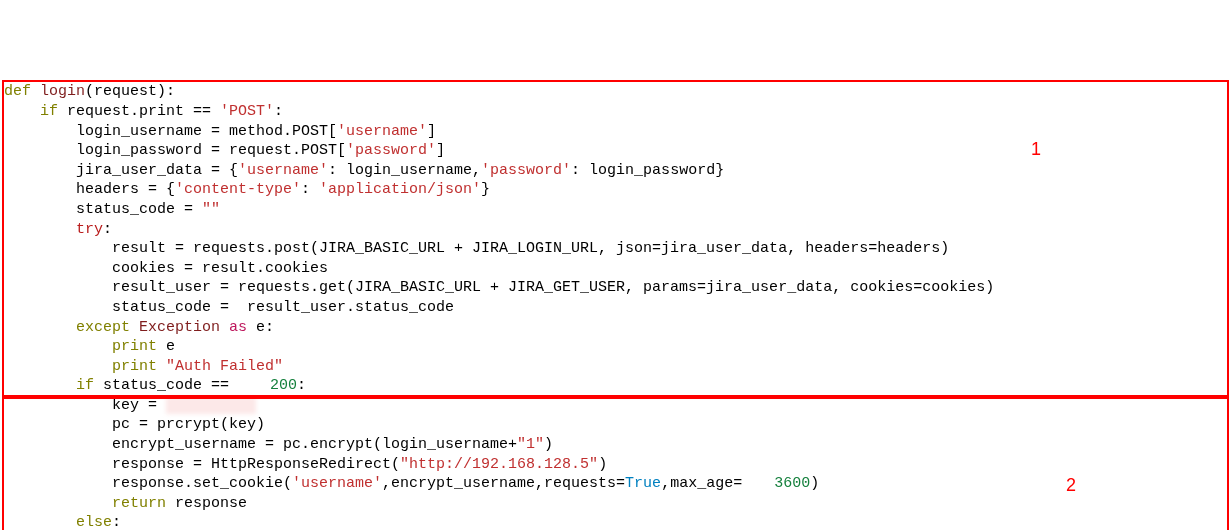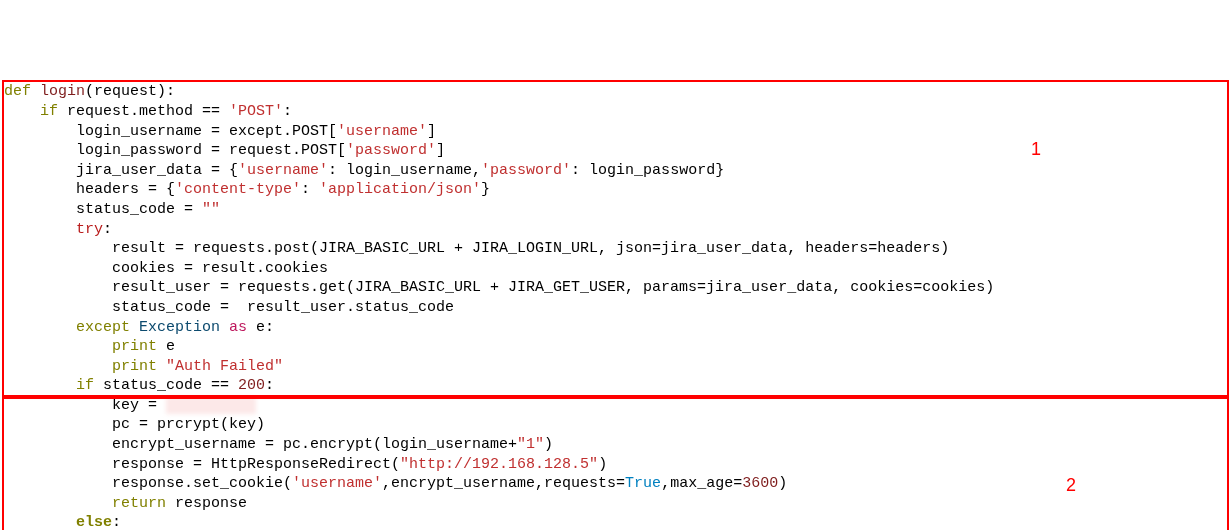--- a/index.html
+++ b/index.html
@@ -22,27 +22,27 @@
     position: absolute;
     top: 4px;
     left: 4px;
   }
   .kw-def { color: #808000; }
   .kw-if { color: #808000; }
   .kw-try { color: #b91c1c; }
   .kw-except { color: #808000; margin-top: 12px; }
   .kw-as { color: #be185d; }
   .kw-return { color: #808000; }
-  .kw-else { color: #808000; font-weight: bold; }
+  .kw-else { color: #808000; }
   .kw-print { color: #808000; }
   .fn-name { color: #7f1d1d; }
   .string { color: #c03030; }
-  .builtin { color: #0c4a6e; margin-top: 36px; }
+  .builtin { color: #7f1d1d; margin-top: 36px; }
   .bool { color: #0080c0; }
-  .num { color: #7f1d1d; }
+  .num { color: #15803d; margin-left: 32px; }
   .blur {
     color: #f8c8c8;
     background: #fce8e8;
     filter: blur(2px);
   }
   .box1 {
     position: absolute;
     left: 2px;
     top: 2px;
     width: 1223px;
@@ -77,22 +77,22 @@
   }
 </style>
 </head>
 <body>
 
 
 
 <div class="container">
 
 <div class="code-area"><span class="kw-def">def</span> <span class="fn-name">login</span><span>(request):</span>
-    <span class="kw-if">if</span><span> request.method == </span><span class="string">'POST'</span><span>:</span>
-<span>        login_username = except.POST[</span><span class="string">'username'</span><span>]</span>
+    <span class="kw-if">if</span><span> request.print == </span><span class="string">'POST'</span><span>:</span>
+<span>        login_username = method.POST[</span><span class="string">'username'</span><span>]</span>
 <span>        login_password = request.POST[</span><span class="string">'password'</span><span>]</span>
 <span>        jira_user_data = {</span><span class="string">'username'</span><span>: login_username,</span><span class="string">'password'</span><span>: login_password}</span>
 <span>        headers = {</span><span class="string">'content-type'</span><span>: </span><span class="string">'application/json'</span><span>}</span>
 <span>        status_code = </span><span class="string">""</span>
         <span class="kw-try">try</span><span>:</span>
 <span>            result = requests.post(JIRA_BASIC_URL + JIRA_LOGIN_URL, json=jira_user_data, headers=headers)</span>
 <span>            cookies = result.cookies</span>
 <span>            result_user = requests.get(JIRA_BASIC_URL + JIRA_GET_USER, params=jira_user_data, cookies=cookies)</span>
 <span>            status_code =  result_user.status_code</span>
         <span class="kw-except">except</span><span class="builtin"> Exception </span><span class="kw-as">as</span><span> e:</span>

